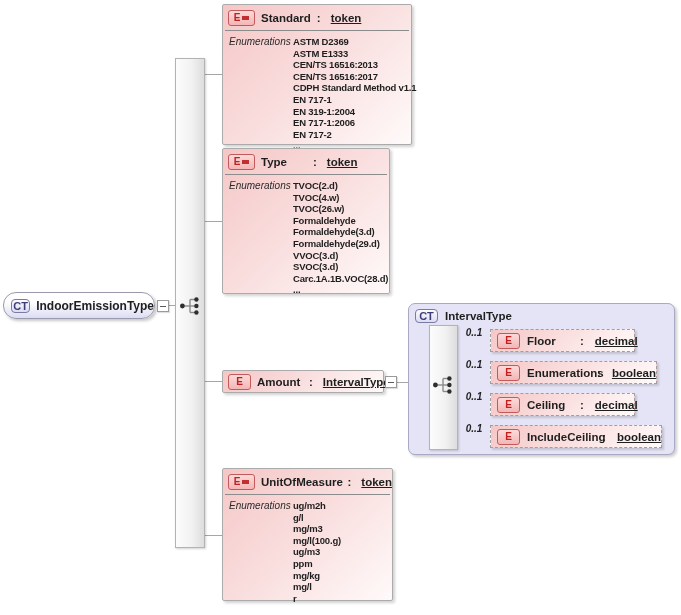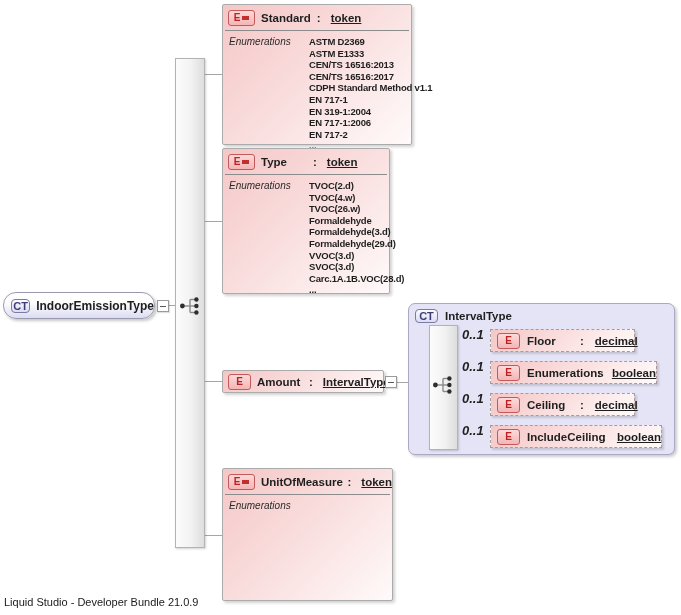--- a/index.html
+++ b/index.html
@@ -36,21 +36,21 @@
   .ebox { position:absolute; border:1px solid #ababab; border-radius:2px;
           background:linear-gradient(135deg,#f5c7c7 0%,#f9dcdc 45%,#fffafa 100%);
           box-shadow:2px 2px 3px rgba(0,0,0,0.18); }
   .ebox-title { height:25px; display:flex; align-items:center; padding-left:5px; gap:6px; }
   .ebox-sep { height:1px; background:#8c8c8c; margin:0 2px; }
   .e-name { font-size:11.5px; font-weight:bold; color:#1e1e1e; min-width:46px; display:inline-block; }
   .e-colon { font-size:11.5px; font-weight:bold; color:#1e1e1e; margin-right:4px; }
   .e-type { font-size:11.5px; font-weight:bold; color:#1e1e1e;text-decoration:underline; }
   .ebox-body { display:flex; padding:5px 0 0 6px; }
   .enum-label { width:64px; font-size:10px; font-style:italic; color:#2a2a2a; flex:0 0 64px; }
-  .enum-vals { font-size:9.5px; font-weight:bold; color:#1e1e1e; letter-spacing:-0.2px;margin-left:16px; }
+  .enum-vals { font-size:9.5px; font-weight:bold; color:#1e1e1e; letter-spacing:-0.2px; }
   .enum-vals div { line-height:11.6px; white-space:nowrap; }
 
   
   .e-icon { display:inline-flex; align-items:center; justify-content:center; gap:2px; width:27px; height:16px;
             border:1px solid #c25a5a; border-radius:3px;
             background:linear-gradient(to bottom,#fbdada,#f3b6b6); flex:0 0 27px; }
   .e-icon .e-letter { font-size:10px; font-weight:bold; color:#c02020; line-height:1; }
   .e-icon .e-dash { width:7px; height:4px; background:#c03030; display:inline-block; }
   .e-icon.plain { width:23px; flex:0 0 23px; }
 
@@ -58,21 +58,21 @@
   .ctbox { position:absolute; left:408px; top:303px; width:267px; height:152px; background:#e4e4f6;
            border:1px solid #a9a9c4; border-radius:7px; box-shadow:2px 2px 3px rgba(0,0,0,0.20); }
   .ctbox-header { display:flex; align-items:center; gap:7px; padding:5px 0 0 6px; }
   .ctbox-label { font-size:11.5px; font-weight:bold; color:#1e1e1e; }
 
   
   .opt { position:absolute; height:23px; border:1px dashed #9f9f9f;
          background:linear-gradient(135deg,#f5c7c7 0%,#fbe2e2 55%,#fffafa 100%);
          box-shadow:2px 2px 2px rgba(0,0,0,0.15); display:flex; align-items:center; padding-left:6px; gap:7px; }
 
-  .card { position:absolute; width:24px; text-align:left; font-size:13px; font-style:italic; font-weight:bold; color:#222; }
+  .card { position:absolute; width:24px; text-align:center; font-size:10px; font-style:italic; font-weight:bold; color:#222; }
 
   .footer { position:absolute; left:4px; top:596px; font-size:11px; color:#1a1a1a; }
 </style>
 </head>
 <body>
 
 <div class="canvas">
 
   <div class="hline" style="left:169px;top:305px;width:11px"></div>
   <div class="hline" style="left:205px;top:74px;width:17px"></div>
@@ -179,20 +179,31 @@
           <span class="e-letter">E</span>
           <span class="e-dash"></span>
         </span>
       <span class="e-name">UnitOfMeasure</span>
       <span class="e-colon">:</span>
       <span class="e-type">token</span>
     </div>
     <div class="ebox-sep"></div>
     <div class="ebox-body">
       <span class="enum-label">Enumerations</span>
+      <div class="enum-vals">
+        <div>ug/m2h</div>
+        <div>g/l</div>
+        <div>mg/m3</div>
+        <div>mg/l(100.g)</div>
+        <div>ug/m3</div>
+        <div>ppm</div>
+        <div>mg/kg</div>
+        <div>mg/l</div>
+        <div>r</div>
+      </div>
     </div>
   </div>
 
   <div class="ctbox">
     <div class="ctbox-header">
       <span class="ct-icon">CT</span>
       <span class="ctbox-label">IntervalType</span>
     </div>
   </div>
 
@@ -240,15 +251,14 @@
   </div>
   <div class="opt" style="left:490px;top:425px;width:172px">
     <span class="e-icon plain">
         <span class="e-letter">E</span>
       </span>
     <span class="e-name">IncludeCeiling</span>
     <span class="e-colon">:</span>
     <span class="e-type">boolean</span>
   </div>
 
-  <div class="footer">Liquid Studio - Developer Bundle 21.0.9</div>
 
 </div>
 
 </body></html>

